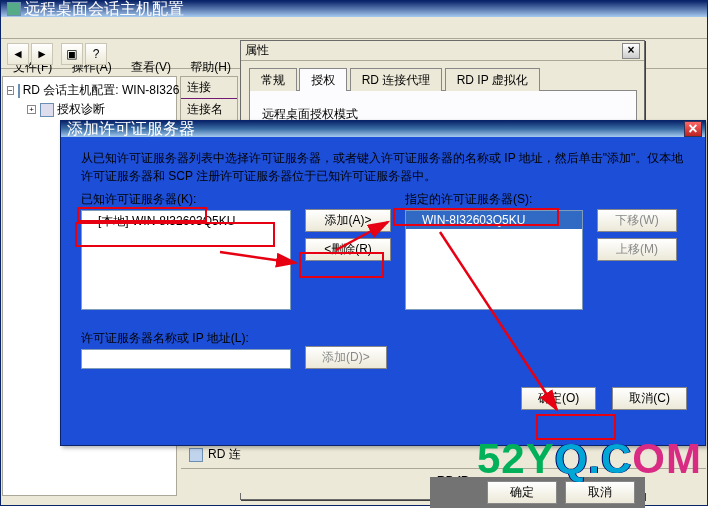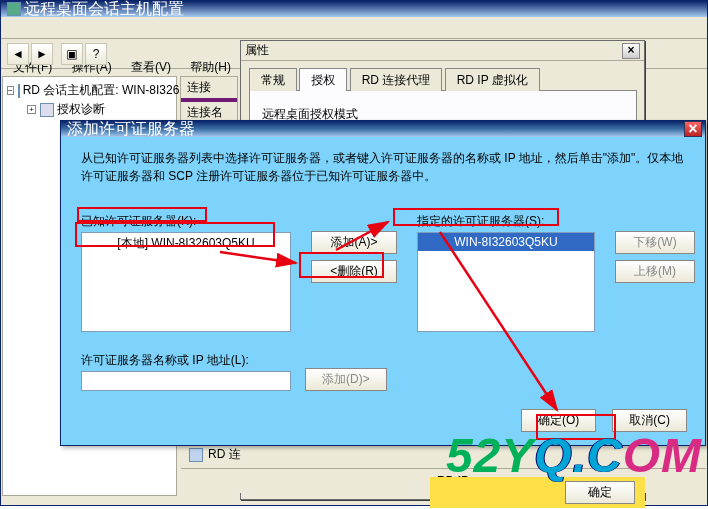--- a/index.html
+++ b/index.html
@@ -141,21 +141,21 @@
   .conn-panel {
     position: absolute;
     left: 180px; top: 76px;
     width: 58px;
     background: #ece9d8;
     border: 1px solid #aca899;
   }
   .conn-panel .h {
     background: #ece9d8;
     padding: 2px 6px;
-    border-bottom: 4px solid #701a75;
+    border-bottom: 1px solid #701a75;
   }
   .bottom-panel {
     position: absolute;
     left: 181px;
     top: 440px;
     width: 525px;
   }
   .bottom-panel .row {
     display: flex;
     align-items: center;
@@ -164,65 +164,65 @@
     background: #ece9d8;
   }
   .bottom-panel .item-icon {
     width: 14px; height: 14px;
     background: #c0d4ee;
     border: 1px solid #6b8fb3;
     margin-right: 5px;
   }
   .dlg-btn-bar {
     display:flex; justify-content:flex-end; gap:8px; padding:4px 10px;
-    background:#fde047;
+    background:#737373;
   }
   .btn {
     border: 1px solid #888;
     background: linear-gradient(#fff,#ece9d8);
     padding: 2px 16px;
     min-width: 70px;
     text-align: center;
   }
   
   .dialog {
     position: absolute;
     left: 60px; top: 120px;
     width: 646px;
     height: 326px;
-    background: #7dd3fc;
+    background: #1d4ed8;
     border: 1px solid #0a246a;
     box-shadow: 2px 2px 4px rgba(0,0,0,.3);
   }
   .dialog .titlebar { background: linear-gradient(#0a246a,#3b6ea5,#a6caf0); }
   .dialog .titlebar .close {
     margin-left: auto;
     width: 18px; height: 16px;
     border: 1px solid #335;
     background: linear-gradient(#f66,#b22);
     color: #fff;
     font-family: Arial;
     text-align: center;
     line-height: 13px;
     margin-right: 3px;
     font-weight: bold;
   }
   .dlg-body { padding: 12px 20px; }
-  .desc { margin-bottom: 28px; line-height: 1.5; }
-  .cols { display: flex; gap: 20px; }
+  .desc { margin-bottom: 6px; line-height: 1.5; }
+  .cols { display: flex; gap: 14px; }
   .col { flex: 1; }
   .listbox {
     width: 210px;
     height: 100px;
     border: 1px solid #7f9db9;
     background: #fff;
     padding: 0;
     overflow: hidden;
   }
-  .listbox .li { padding: 2px 16px; text-align: center; }
+  .listbox .li { padding: 2px 16px; }
   .listbox .sel { background: #316ac5; color: #fff; }
   .mid-btns {
     display: flex; flex-direction: column; gap: 6px;
     justify-content: flex-start; padding-top: 18px;
   }
   .right-btns {
     display: flex; flex-direction: column; gap: 6px;
     justify-content: flex-start; padding-top: 18px;
   }
   .lbl { margin-bottom: 2px; display: block; }
@@ -237,26 +237,25 @@
     display: flex; justify-content: flex-end; gap: 16px;
     padding: 6px 18px 12px 18px;
   }
   
   .anno { position: absolute; border: 2px solid #e70012; pointer-events: none; }
   svg.overlay { position: absolute; left:0; top:0; width:708px; height:509px; pointer-events:none; }
   .watermark {
     position: absolute;
     right: 6px;
     bottom: 26px;
-    font-size: 48px;
+    font-size: 42px;
     font-weight: 700;
     font-family: Arial, sans-serif;
     letter-spacing: 1px;
     pointer-events: none;
-    font-style: italic;
   }
   .watermark .a { color: #00b15a; }
   .watermark .b { color: #00a6d6; text-shadow: 1px 0 #006, -1px 0 #006; }
   .watermark .c { color: #d92b84; }
 </style>
 </head>
 <body>
 
 <div class="mainwin" style="height:506px;">
   <div class="titlebar">
@@ -317,20 +316,21 @@
     <span class="item-icon"></span>
     <span>RD 连</span>
   </div>
   <div class="row" style="justify-content:center;">
     <span style="width:19px;"></span>
     <b style="font-weight:bold;">RD IP</b>
   </div>
 </div>
 <div class="dlg-btn-bar" style="position:absolute; left:430px; top:477px; width:215px;">
     <span class="btn">确定</span>
+    <span class="btn">取消</span>
 </div>
 
 <div class="dialog">
   <div class="titlebar">
     <span>添加许可证服务器</span>
     <span class="close">×</span>
   </div>
   <div class="dlg-body">
     <div class="desc">从已知许可证服务器列表中选择许可证服务器，或者键入许可证服务器的名称或 IP 地址，然后单击"添加"。仅本地许可证服务器和 SCP 注册许可证服务器位于已知许可证服务器中。</div>
 

